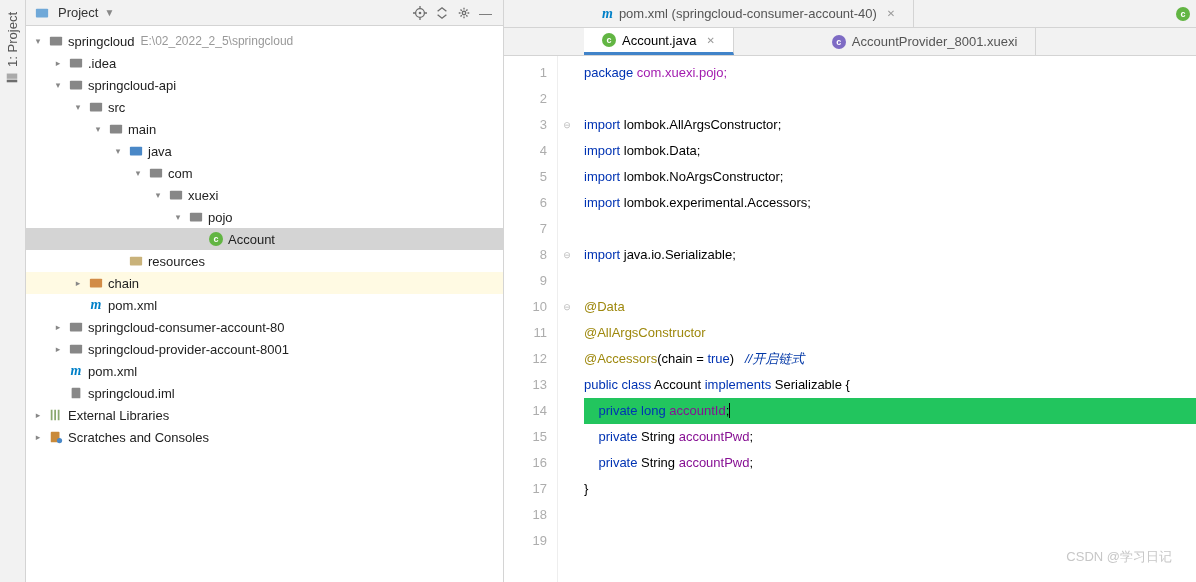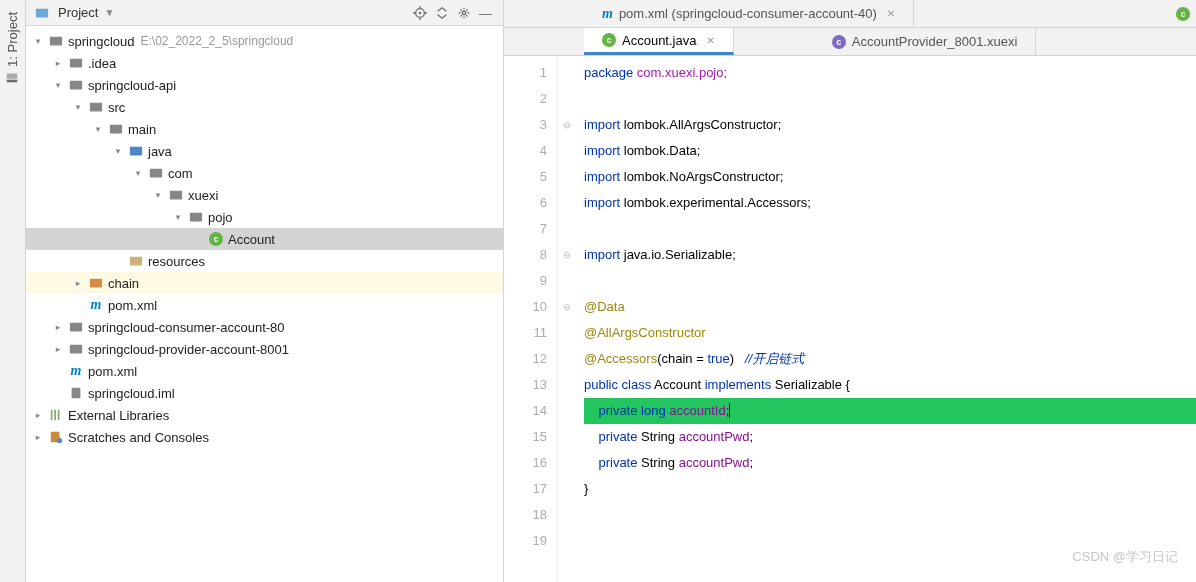--- a/index.html
+++ b/index.html
@@ -51,21 +51,21 @@
     .code-line { height: 26px; line-height: 26px; white-space: pre; }
     .code-line.hl { background: #22c55e; }
     .kw { color: #0033b3; font-weight: normal; }
     .type { color: #000; }
     .ident { color: #871094; }
     .ann { color: #9e880d; }
     .comment { color: #0037a6; font-style: italic; }
     .pkg { color: #a21caf; }
     .cursor { border-left: 1px solid #000; }
     
-    .watermark { position: absolute; bottom: 16px; right: 18px; color: #c7c7c7; font-size: 13px; }
+    .watermark { position: absolute; bottom: 16px; right: 24px; color: #c7c7c7; font-size: 13px; }
   </style>
 </head>
 <body>
 
 <div class="left-sidebar">
   <div class="left-sidebar-label">
     <svg class="left-sidebar-icon" viewBox="0 0 16 16">
         <rect x="2" y="3" width="12" height="3"></rect>
         <rect x="2" y="7" width="12" height="6" fill="#aaa"></rect>
       </svg>

